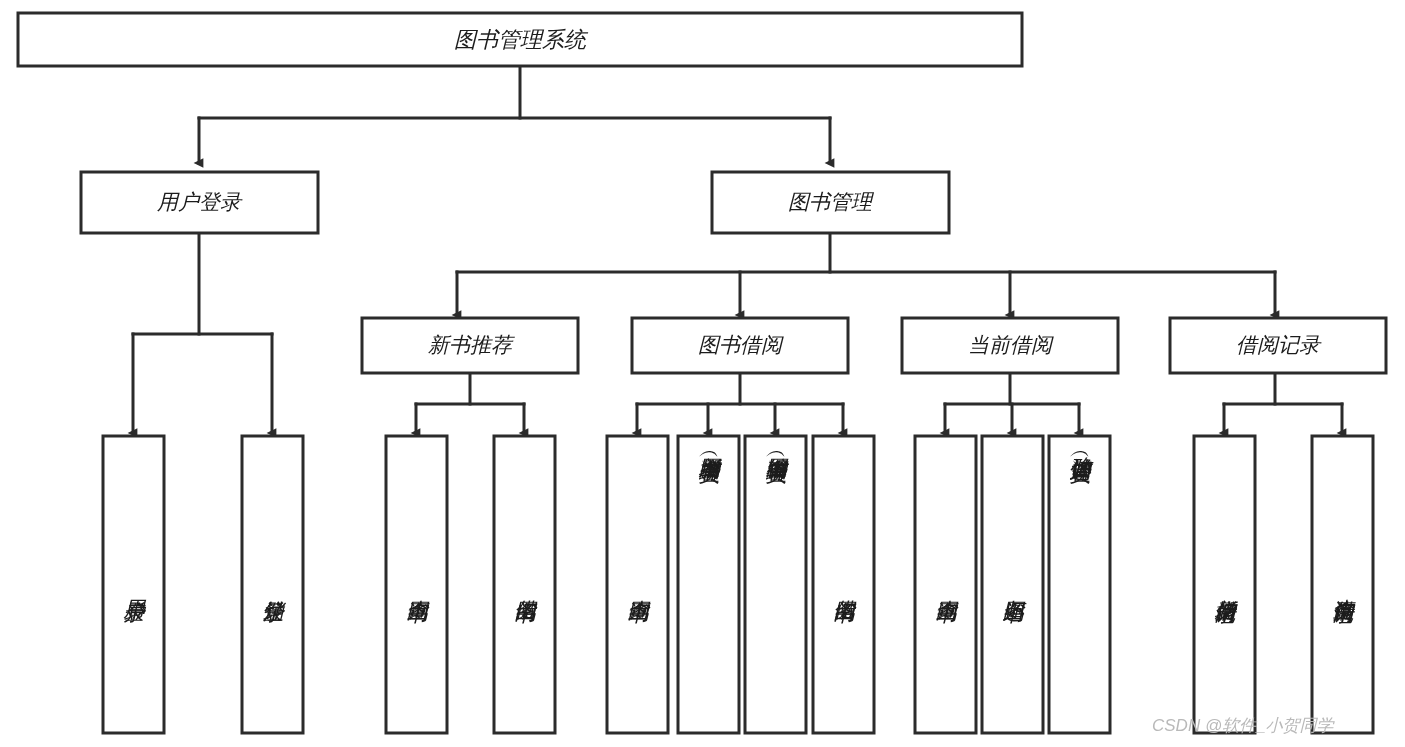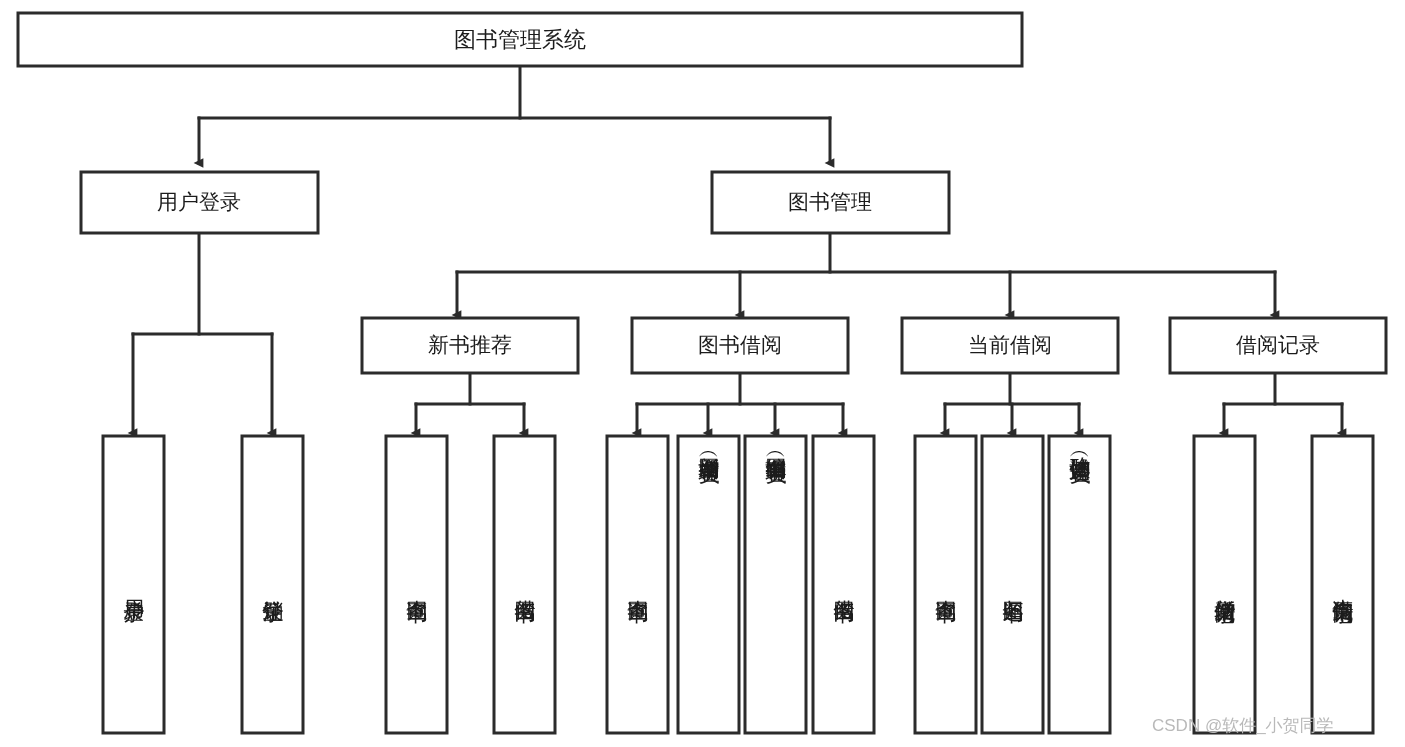--- a/index.html
+++ b/index.html
@@ -11,20 +11,21 @@
     width: 1405px;
     height: 747px;
     font-family: "Liberation Sans", "DejaVu Sans", sans-serif;
     overflow: hidden;
     position: relative;
   }
   #diagram-root {
     position: relative;
     width: 1405px;
     height: 747px;
+    font-style: italic;
   }
   svg#flow {
     position: absolute;
     top: 0;
     left: 0;
     width: 1405px;
     height: 747px;
   }
   .node-rect {
     fill: #ffffff;

